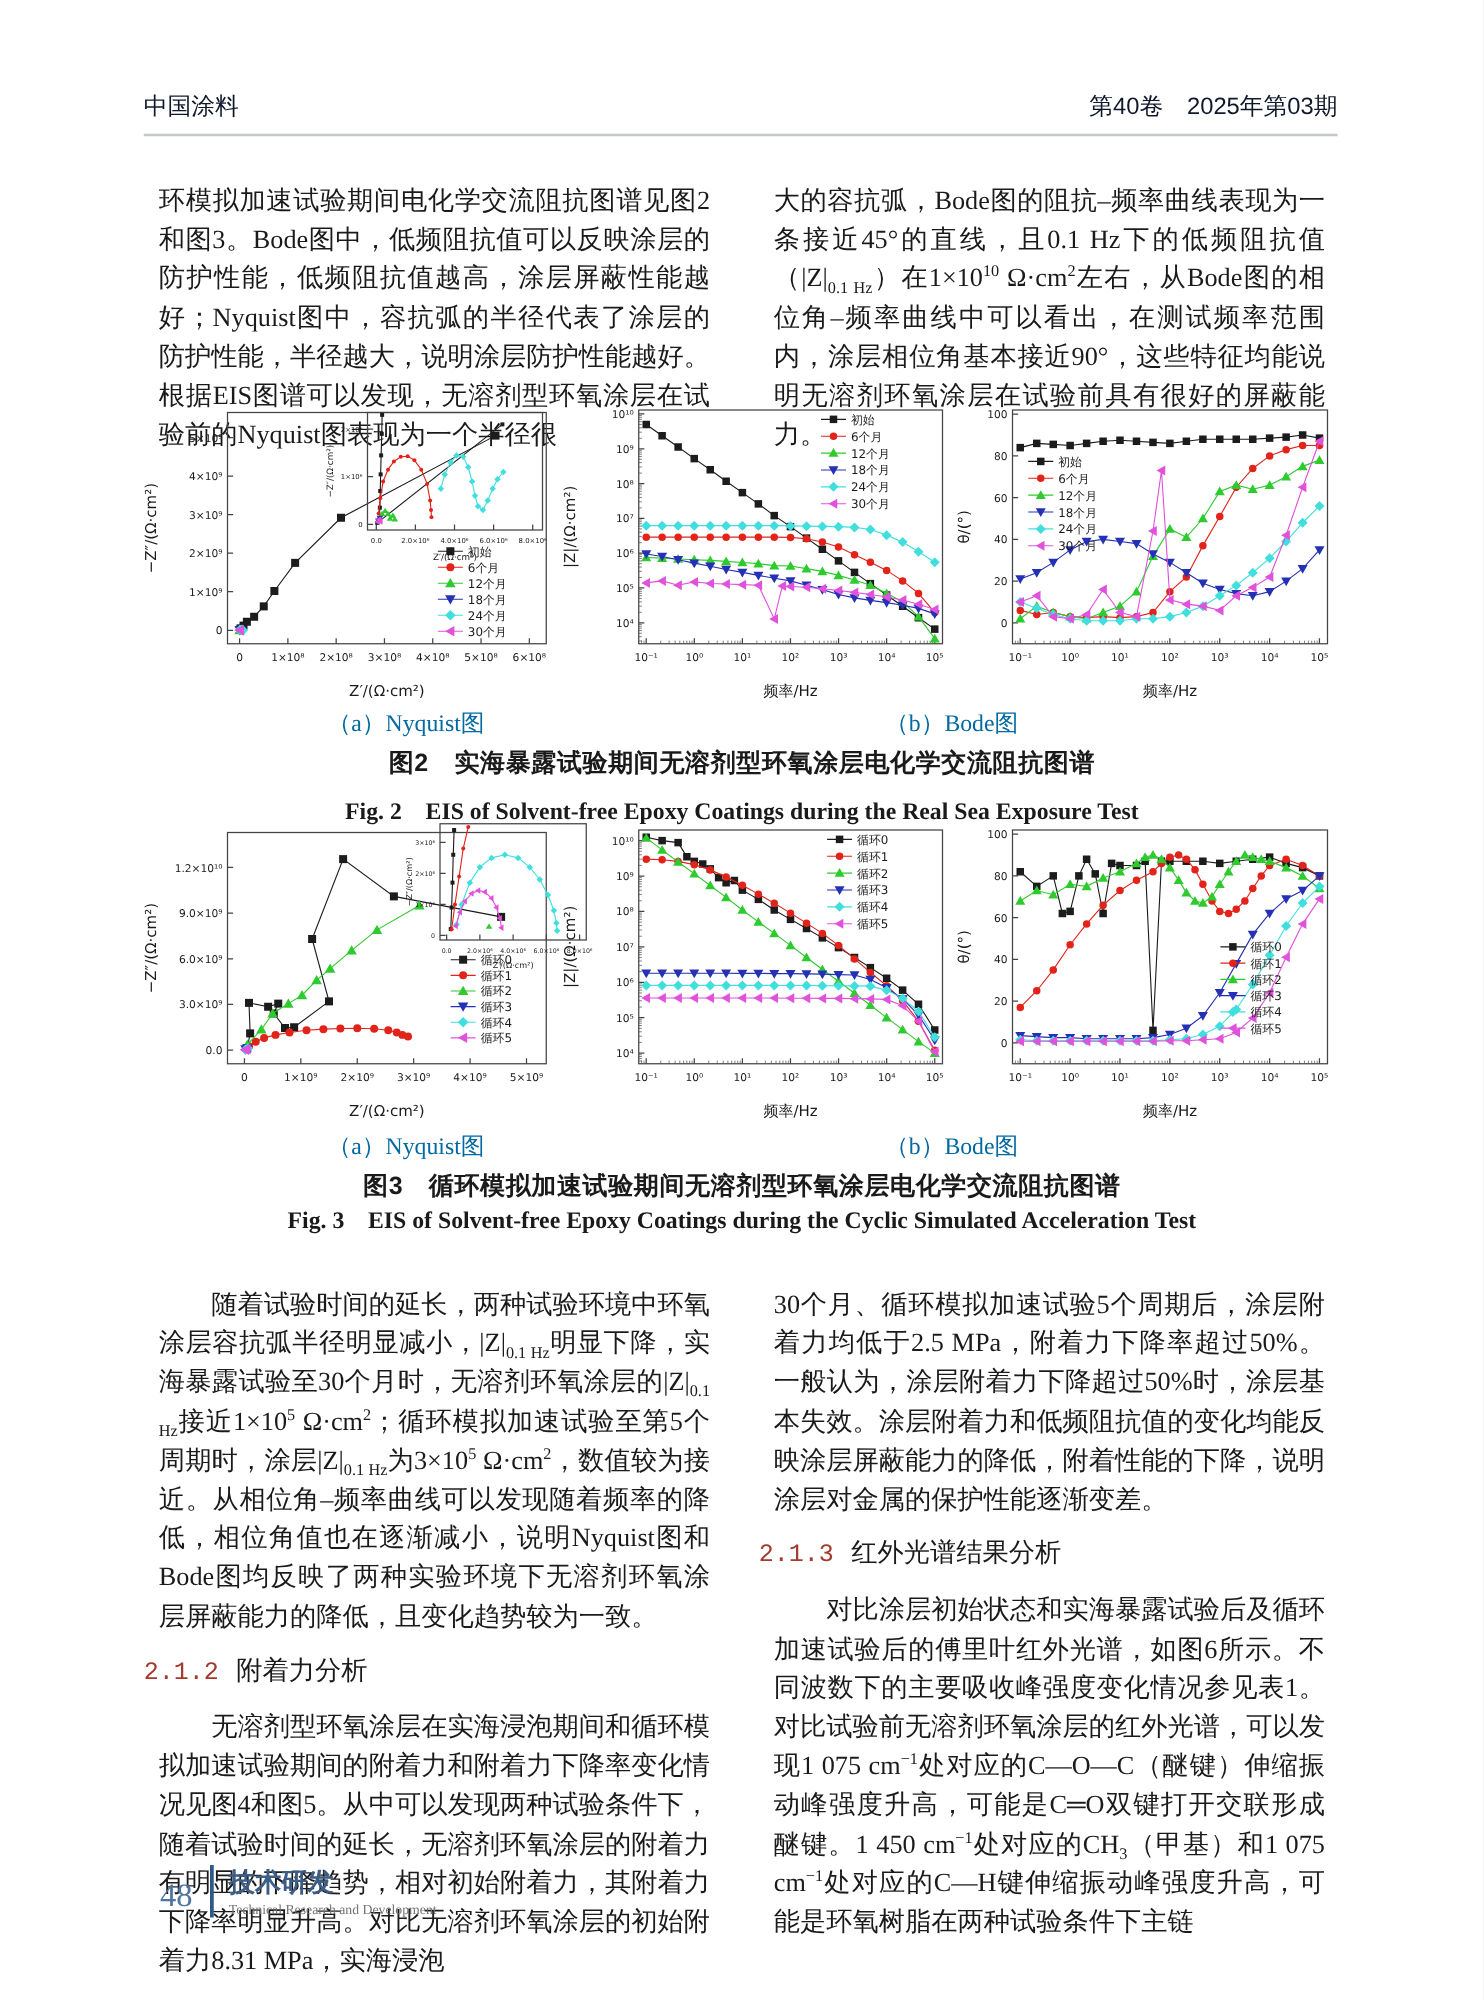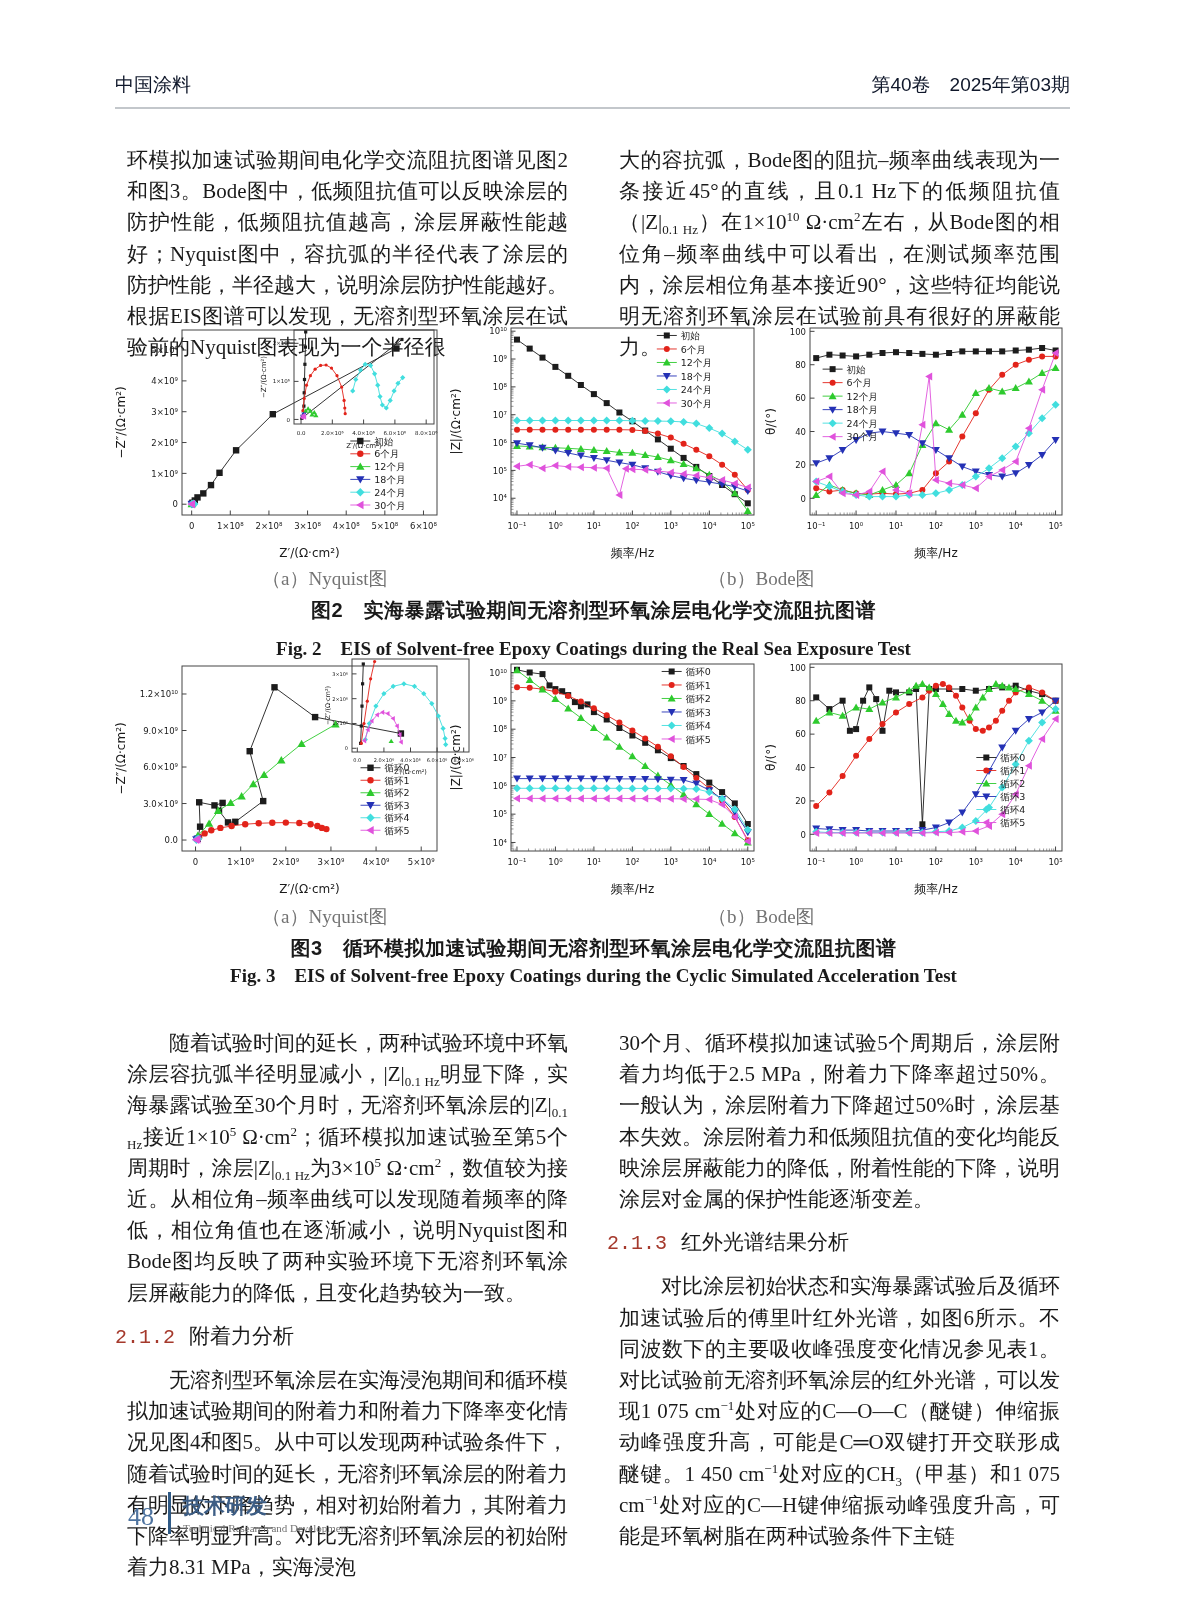--- a/index.html
+++ b/index.html
@@ -16,21 +16,21 @@
   .col p.ind{text-indent:2em;}
   .sec-h{margin:0;line-height:31.2px;}
   .sec-num{color:#a5392c;font-family:Liberation Mono, monospace;font-size:20px;}
   .sec-title{margin-left:14px;}
   sub,sup{font-size:13px;line-height:0;}
   
   .fig{position:absolute;left:112px;width:963px;}
   .chartrow{position:absolute;left:0;top:0;display:flex;}
   .chartbox{position:relative;}
   .inset{position:absolute;}
-  .subcap{position:absolute;font-size:19px;color:#737373;}
+  .subcap{position:absolute;font-size:19px;color:#0369a1;}
   .capzh{position:absolute;width:100%;text-align:center;font-weight:700;font-size:20px;
          font-family:"Liberation Sans","DejaVu Sans",sans-serif;letter-spacing:0.5px;}
   .capen{position:absolute;width:100%;text-align:center;font-weight:700;font-size:19px;}
   svg text{font-family:"DejaVu Sans","Liberation Sans",sans-serif;fill:#1a1a1a;}
   
   .footer{position:absolute;left:128px;top:1492px;display:flex;align-items:center;}
   .pageno{font-size:26px;color:#4f74a0;margin-top:8px;font-family:"Liberation Serif",serif;}
   .footbar{border-left:3px solid #2f5a86;margin-left:14px;padding-left:12px;}
   .footzh{font-size:21px;font-weight:700;color:#3c5d85;font-family:"Liberation Sans","DejaVu Sans",sans-serif;}
   .footen{font-size:11px;color:#737373;margin-top:2px;}

